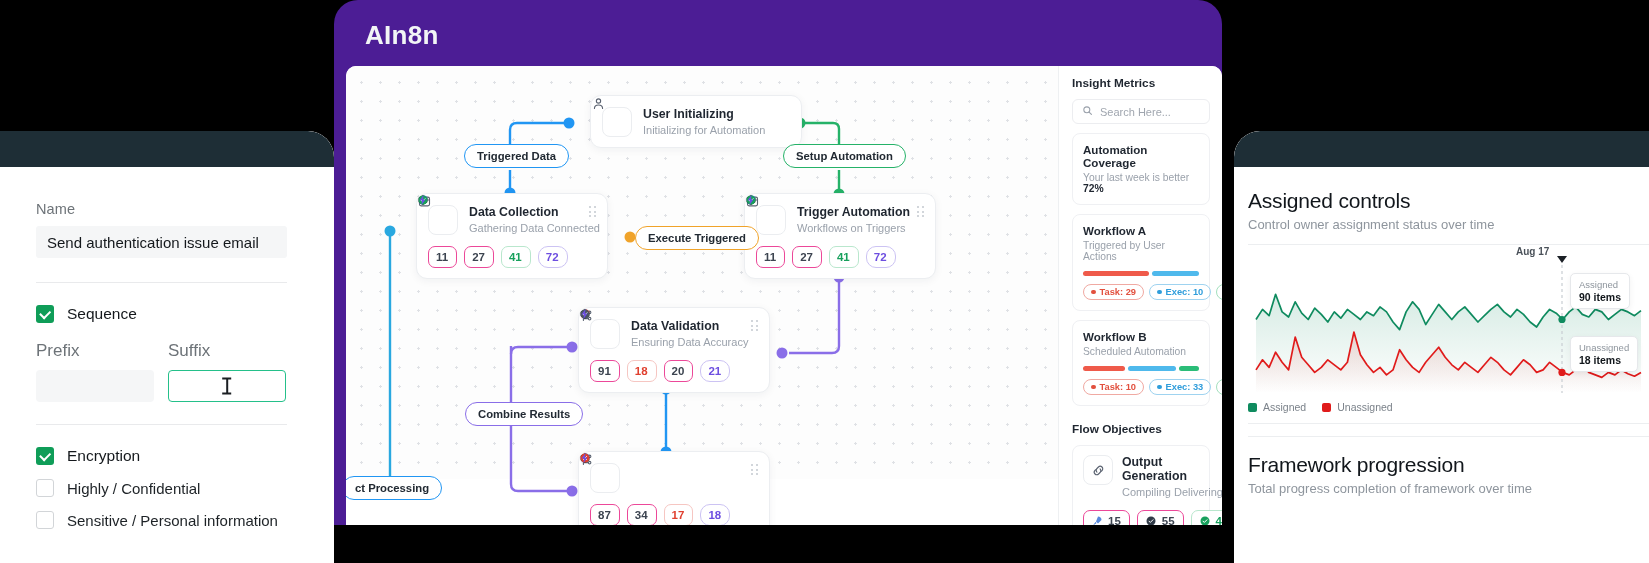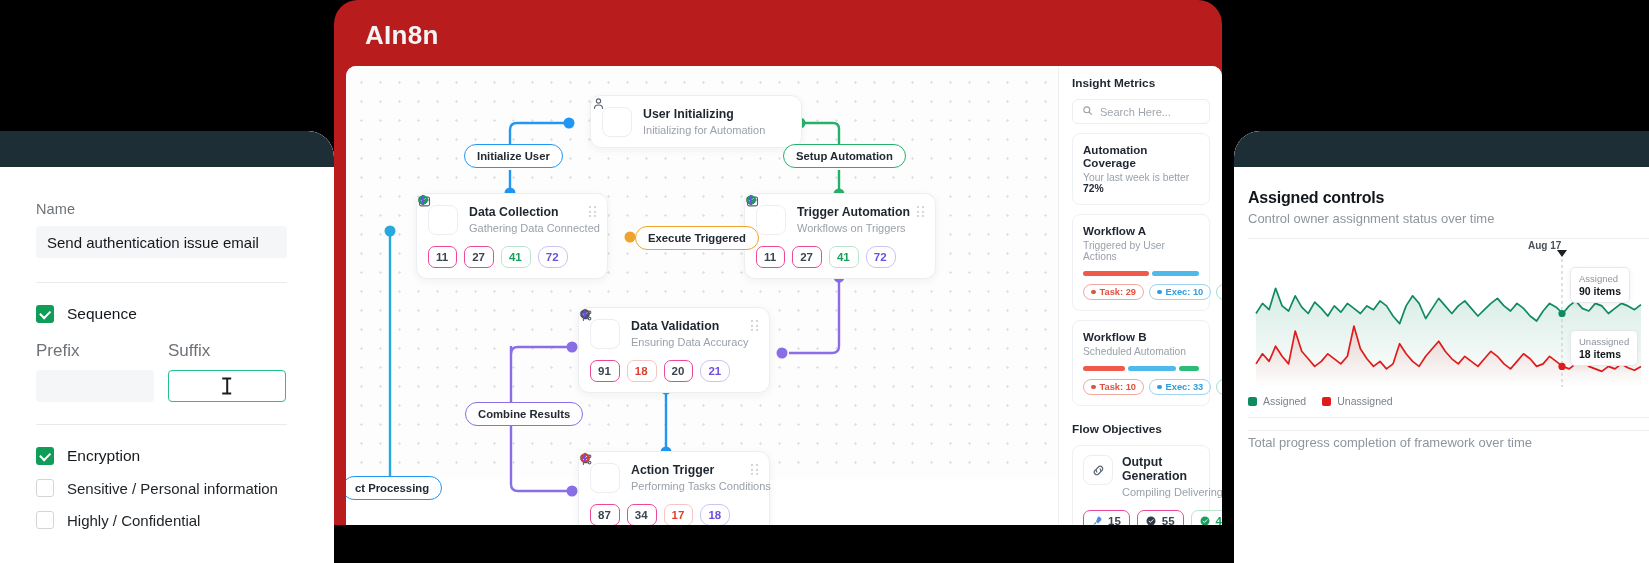--- a/index.html
+++ b/index.html
@@ -55,21 +55,21 @@
   }
   .caret::before, .caret::after {
     content:""; position:absolute; left:-3.6px; width:9px; height:1.6px; background:#1b1f23;
   }
   .caret::before { top:-1px; }
   .caret::after { bottom:-1px; }
 
   
   .center-panel {
     position:absolute; left:334px; top:0; width:888px; height:525px;
-    background:#b91c1c; border-radius: 24px 24px 0 0; overflow:hidden;
+    background:#4c1d95; border-radius: 24px 24px 0 0; overflow:hidden;
   }
   .center-title {
     font-size: 26px; font-weight: 600; color:#f2f5f6; padding: 20px 0 0 31px;
     letter-spacing: .3px;
   }
   .canvas-wrap {
     position:absolute; left:12px; top:66px; width:876px; height:459px;
     background:#ffffff; border-radius:10px 10px 0 0; overflow:hidden; display:flex;
   }
   .flow {
@@ -146,21 +146,21 @@
   .obj-card { border:1px solid #eff0f3; border-radius:8px; padding:9px 10px 10px; margin-top:9px; }
   .obj-head { display:flex; gap:9px; align-items:flex-start; }
 
   
   .right-panel {
     position:absolute; left:1234px; top:131px; width:415px; height:432px;
     background:#fff; border-radius:26px 0 0 0; overflow:hidden;
   }
   .right-topbar { height:36px; background:#1e2e36; border-radius:26px 0 0 0; }
   .right-body { padding: 22px 0 0 14px; }
-  .card-title { font-size:16px; font-weight:700; color:#11161b; letter-spacing:-.2px; }
+  .card-title { font-size:21px; font-weight:400; color:#11161b; letter-spacing:-.2px; }
   .card-sub { font-size:13px; color:#8e959d; margin-top:4px; }
   .hr { height:1px; background:#eceef0; margin:12px 0 0 0; }
   .legend { display:flex; gap:16px; align-items:center; margin-top:8px; }
   .lg { display:flex; gap:6px; align-items:center; font-size:10.5px; color:#7b828a; }
   .lg i { width:9px; height:9px; border-radius:2px; display:block; }
   .tip {
     position:absolute; background:#fff; border:1px solid #e6e8eb; border-radius:5px;
     padding:4px 8px; font-size:10.5px; line-height:13px; box-shadow:0 2px 6px rgba(0,0,0,.06);
   }
   .tip .k { color:#8e959d; font-size:9.5px; }
@@ -198,25 +198,25 @@
       </div>
 
       <div class="divider" style="margin-top:22px;"></div>
 
       <div class="check-row">
         <span class="cbox on"></span>
         <span class="check-label">Encryption</span>
       </div>
       <div class="check-row" style="margin-top:14px;">
         <span class="cbox off"></span>
-        <span class="check-label sub">Sensitive / Personal information</span>
+        <span class="check-label sub">Highly / Confidential</span>
       </div>
       <div class="check-row" style="margin-top:14px;">
         <span class="cbox off"></span>
-        <span class="check-label sub">Highly / Confidential</span>
+        <span class="check-label sub">Sensitive / Personal information</span>
       </div>
     </div>
   </div>
 
   <div class="center-panel">
     <div class="center-title">AIn8n</div>
 
     <div class="canvas-wrap">
 
       <div class="flow">
@@ -437,24 +437,20 @@
             </span>
           <div class="node-head">
             <span class="node-ico">
               <svg width="15" height="15" viewBox="0 0 24 24" fill="none" stroke="#5a6270" stroke-width="1.7" stroke-linecap="round">
                   <path d="M7 4v16"></path>
                   <circle cx="17" cy="7" r="2"></circle>
                   <circle cx="17" cy="17" r="2"></circle>
                   <path d="M7 7h8M7 17h8"></path>
                 </svg>
             </span>
-            <div>
-              <div class="node-title">Action Trigger</div>
-              <div class="node-sub">Performing Tasks Conditions</div>
-            </div>
           </div>
           <div class="stats">
             <span class="stat">
               <svg width="12" height="12" viewBox="0 0 24 24" fill="none" stroke="#2c3440" stroke-width="1.9" stroke-linejoin="round">
                   <path d="M12 3l8 4.5v9L12 21l-8-4.5v-9z"></path>
                   <path d="M4 7.5l8 4.5 8-4.5M12 12v9"></path>
                 </svg>
               <b>87</b>
             </span>
             <span class="stat">
@@ -473,21 +469,21 @@
             </span>
             <span class="stat purple">
               <svg width="12" height="12" viewBox="0 0 24 24" fill="#6d4ee0">
                   <path d="M13 2L5 13h5l-1 9 8-11h-5z"></path>
                 </svg>
               <b>18</b>
             </span>
           </div>
         </div>
 
-        <div class="pill blue" style="left:118px; top:78px;">Initialize User</div>
+        <div class="pill blue" style="left:118px; top:78px;">Triggered Data</div>
         <div class="pill green" style="left:437px; top:78px;">Setup Automation</div>
         <div class="pill orange" style="left:289px; top:160px;">Execute Triggered</div>
         <div class="pill purple" style="left:119px; top:336px;">Combine Results</div>
         <div class="pill blue" style="left:-4px; top:410px;">ct Processing</div>
       </div>
 
       <div class="insight">
         <div class="ins-h">Insight Metrics</div>
 
         <div class="ins-search">
@@ -611,21 +607,21 @@
           </defs>
           <path id="pAf" fill="url(#gA)" stroke="none" d="M8.0 68.5 L14.5 58.4 L21.1 64.7 L27.6 43.3 L34.1 60.9 L40.6 66.0 L47.2 50.8 L53.7 62.2 L60.2 68.5 L66.7 57.1 L73.3 63.4 L79.8 71.0 L86.3 60.9 L92.8 67.2 L99.4 58.4 L105.9 63.4 L112.4 68.5 L118.9 60.9 L125.5 64.7 L132.0 55.9 L138.5 60.9 L145.0 71.0 L151.6 78.6 L158.1 60.9 L164.6 50.8 L171.1 58.4 L177.7 73.5 L184.2 63.4 L190.7 53.4 L197.2 60.9 L203.8 68.5 L210.3 60.9 L216.8 55.9 L223.3 63.4 L229.9 71.0 L236.4 64.7 L242.9 58.4 L249.4 53.4 L256.0 60.9 L262.5 66.0 L269.0 58.4 L275.5 63.4 L282.1 71.0 L288.6 76.0 L295.1 66.0 L301.6 58.4 L308.2 62.2 L314.7 68.5 L321.2 60.9 L327.7 55.9 L334.3 63.4 L340.8 66.0 L347.3 58.4 L353.8 60.9 L360.4 68.5 L366.9 63.4 L373.4 58.4 L379.9 60.9 L386.5 64.7 L393.0 59.7 L393 142 L8 142 Z"></path>
           <path id="pUf" fill="url(#gU)" stroke="none" d="M8.0 118.9 L14.5 108.8 L21.1 116.4 L27.6 101.2 L34.1 111.3 L40.6 118.9 L47.2 86.1 L53.7 106.3 L60.2 113.8 L66.7 121.4 L73.3 116.4 L79.8 108.8 L86.3 113.8 L92.8 118.9 L99.4 111.3 L105.9 81.1 L112.4 103.8 L118.9 113.8 L125.5 121.4 L132.0 116.4 L138.5 123.9 L145.0 118.9 L151.6 98.7 L158.1 108.8 L164.6 116.4 L171.1 121.4 L177.7 111.3 L184.2 103.8 L190.7 96.2 L197.2 106.3 L203.8 113.8 L210.3 118.9 L216.8 111.3 L223.3 116.4 L229.9 121.4 L236.4 113.8 L242.9 106.3 L249.4 111.3 L256.0 118.9 L262.5 123.9 L269.0 116.4 L275.5 108.8 L282.1 113.8 L288.6 121.4 L295.1 118.9 L301.6 111.3 L308.2 116.4 L314.7 121.4 L321.2 123.9 L327.7 118.9 L334.3 113.8 L340.8 121.4 L347.3 123.9 L353.8 126.4 L360.4 121.4 L366.9 123.9 L373.4 118.9 L379.9 122.7 L386.5 125.2 L393.0 121.4 L393 142 L8 142 Z"></path>
           <path id="pA" fill="none" stroke="#0f8b5f" stroke-width="1.7" stroke-linejoin="round" d="M8.0 68.5 L14.5 58.4 L21.1 64.7 L27.6 43.3 L34.1 60.9 L40.6 66.0 L47.2 50.8 L53.7 62.2 L60.2 68.5 L66.7 57.1 L73.3 63.4 L79.8 71.0 L86.3 60.9 L92.8 67.2 L99.4 58.4 L105.9 63.4 L112.4 68.5 L118.9 60.9 L125.5 64.7 L132.0 55.9 L138.5 60.9 L145.0 71.0 L151.6 78.6 L158.1 60.9 L164.6 50.8 L171.1 58.4 L177.7 73.5 L184.2 63.4 L190.7 53.4 L197.2 60.9 L203.8 68.5 L210.3 60.9 L216.8 55.9 L223.3 63.4 L229.9 71.0 L236.4 64.7 L242.9 58.4 L249.4 53.4 L256.0 60.9 L262.5 66.0 L269.0 58.4 L275.5 63.4 L282.1 71.0 L288.6 76.0 L295.1 66.0 L301.6 58.4 L308.2 62.2 L314.7 68.5 L321.2 60.9 L327.7 55.9 L334.3 63.4 L340.8 66.0 L347.3 58.4 L353.8 60.9 L360.4 68.5 L366.9 63.4 L373.4 58.4 L379.9 60.9 L386.5 64.7 L393.0 59.7"></path>
           <path id="pU" fill="none" stroke="#e01b1b" stroke-width="1.7" stroke-linejoin="round" d="M8.0 118.9 L14.5 108.8 L21.1 116.4 L27.6 101.2 L34.1 111.3 L40.6 118.9 L47.2 86.1 L53.7 106.3 L60.2 113.8 L66.7 121.4 L73.3 116.4 L79.8 108.8 L86.3 113.8 L92.8 118.9 L99.4 111.3 L105.9 81.1 L112.4 103.8 L118.9 113.8 L125.5 121.4 L132.0 116.4 L138.5 123.9 L145.0 118.9 L151.6 98.7 L158.1 108.8 L164.6 116.4 L171.1 121.4 L177.7 111.3 L184.2 103.8 L190.7 96.2 L197.2 106.3 L203.8 113.8 L210.3 118.9 L216.8 111.3 L223.3 116.4 L229.9 121.4 L236.4 113.8 L242.9 106.3 L249.4 111.3 L256.0 118.9 L262.5 123.9 L269.0 116.4 L275.5 108.8 L282.1 113.8 L288.6 121.4 L295.1 118.9 L301.6 111.3 L308.2 116.4 L314.7 121.4 L321.2 123.9 L327.7 118.9 L334.3 113.8 L340.8 121.4 L347.3 123.9 L353.8 126.4 L360.4 121.4 L366.9 123.9 L373.4 118.9 L379.9 122.7 L386.5 125.2 L393.0 121.4"></path>
           <line x1="314" y1="8" x2="314" y2="142" stroke="#c9cdd2" stroke-width="1.2" stroke-dasharray="3,3"></line>
           <polygon points="309,5 319,5 314,12" fill="#1b2026"></polygon>
           <circle id="dA" r="3.6" fill="#0f8b5f" cx="314" cy="68.48"></circle>
           <circle id="dU" r="3.6" fill="#e01b1b" cx="314" cy="121.4"></circle>
         </svg>
-        <span class="datelabel" style="left:280px; top:-5px;">Aug 17</span>
+        <span class="datelabel" style="left:268px; top:-5px;">Aug 17</span>
         <div class="tip" style="left:322px; top:22px;">
           <div class="k">Assigned</div>
           <div class="v">90 items</div>
         </div>
         <div class="tip" style="left:322px; top:85px;">
           <div class="k">Unassigned</div>
           <div class="v">18 items</div>
         </div>
       </div>
 
@@ -636,16 +632,17 @@
           </span>
         <span class="lg">
             <i style="background:#e01b1b"></i>
             <span>Unassigned</span>
           </span>
       </div>
 
       <div class="hr" style="margin-top:10px;"></div>
       <div class="hr" style="margin-top:12px;"></div>
 
+      <div class="card-title" style="margin-top:16px;">Framework progression</div>
       <div class="card-sub">Total progress completion of framework over time</div>
     </div>
   </div>
 </div>
 
 </body></html>

